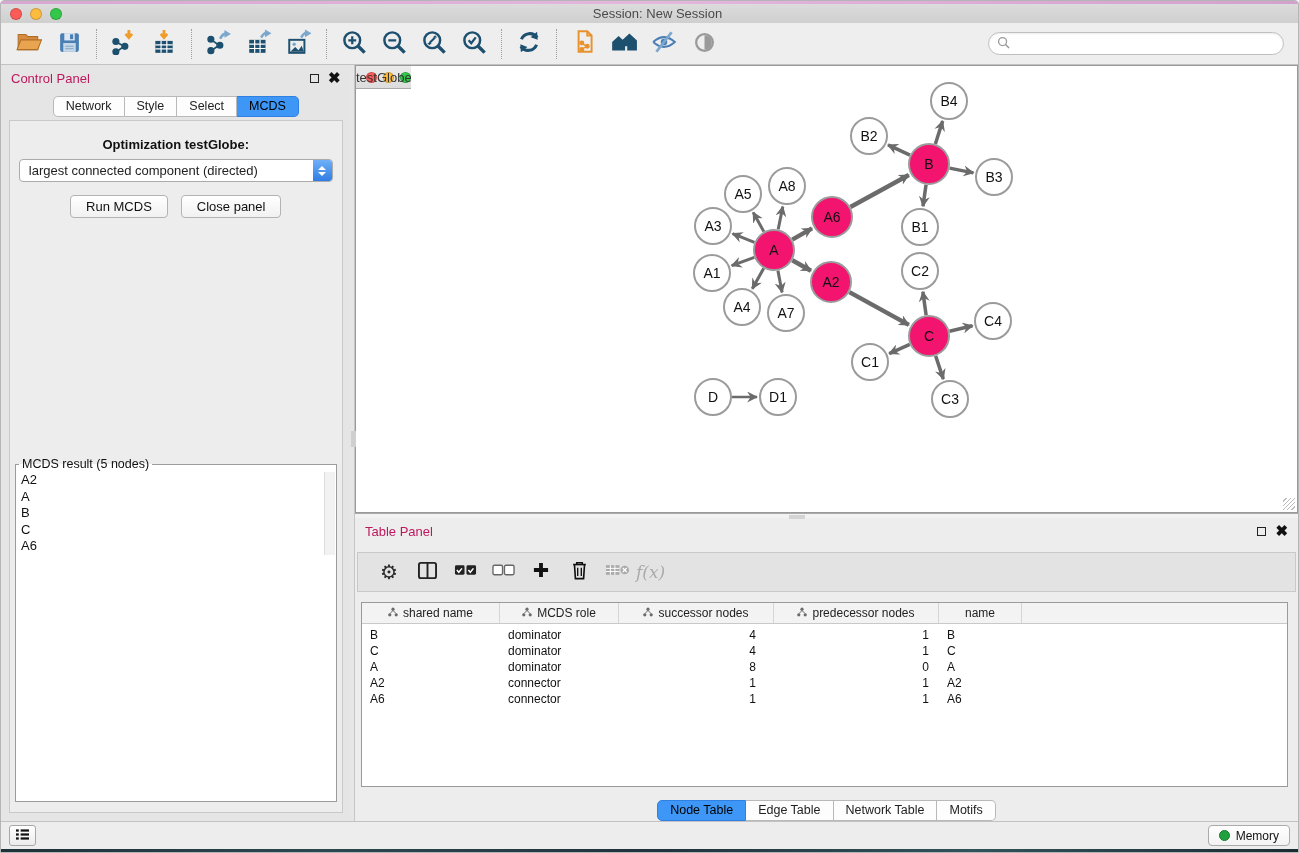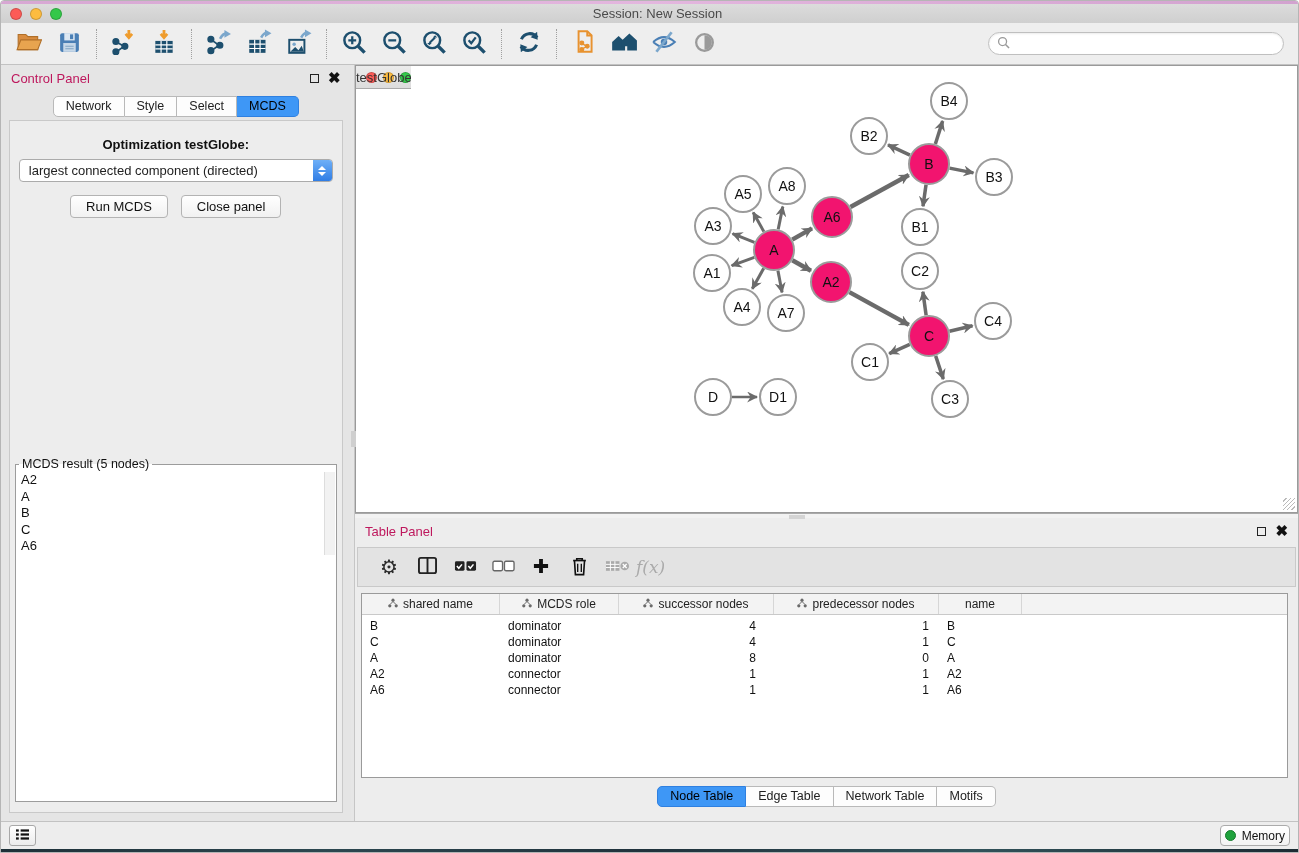--- a/index.html
+++ b/index.html
@@ -75,21 +75,21 @@
   .net-titlebar .lights{margin-left:10px;gap:6px;}
   .net-titlebar .light{width:11px;height:11px;}
   .net-title{position:absolute;left:0;right:0;text-align:center;font-size:13px;color:#333;}
   .canvas{flex:1;position:relative;background:#fff;}
   .corner-grip{position:absolute;right:2px;bottom:2px;width:12px;height:12px;
     background:repeating-linear-gradient(135deg,transparent,transparent 2px,#bbb 2px,#bbb 3px);}
   
   .divider-h{height:5px;background:#f2f2f2;border-top:1px solid #a9a9a9;position:relative;}
   .divider-h .grip{position:absolute;left:434px;top:1px;width:16px;height:4px;background:#d4d4d4;}
   
-  .table-panel{flex:1;background:#ededed;display:flex;flex-direction:column;}
+  .table-panel{flex:1;background:#ededed;display:flex;flex-direction:column;justify-content:space-between;}
   .tp-toolbar{height:40px;margin:3px 2px 0;background:#e3e3e3;border:1px solid #c9c9c9;
               display:flex;align-items:center;padding:0 12px;gap:0;}
   .tpbtn{width:38px;height:32px;display:flex;align-items:center;justify-content:center;
          background:none;border:none;padding:0;}
   .gear-glyph{font-size:20px;color:#2b2b2b;line-height:20px;}
   .fx-label{font-family:"DejaVu Serif",serif;font-style:italic;font-size:17px;color:#aaa;}
   .data-table{margin:6px 10px 0 6px;height:185px;background:#fff;border:1px solid #9a9a9a;overflow:hidden;}
   .t-head{display:flex;height:21px;background:#f3f3f3;border-bottom:1px solid #c9c9c9;}
   .th{display:flex;align-items:center;justify-content:center;gap:5px;font-size:12px;color:#222;
       border-right:1px solid #d6d6d6;height:100%;}
@@ -101,21 +101,21 @@
   .td.c2{text-align:right;padding-right:18px;} .td.c3{text-align:right;padding-right:10px;}
   .t-body{padding-top:3px;}
   .table-tabs-row{display:flex;justify-content:center;margin-top:8px;}
   
   .status-bar{height:28px;background:#ededed;border-top:1px solid #c2c2c2;
               display:flex;align-items:center;padding:0 8px;}
   .status-left-btn{width:27px;height:21px;border:1px solid #a8a8a8;border-radius:3px;
                    background:linear-gradient(#fff,#ececec);display:flex;align-items:center;justify-content:center;}
   .memory-btn{margin-left:auto;height:21px;border:1px solid #ababab;border-radius:4px;
               background:linear-gradient(#fff,#f3f3f3);display:flex;align-items:center;gap:6px;
-              padding:0 4px;font-size:12px;color:#111;font-family:"Liberation Sans",sans-serif;}
+              padding:0 10px;font-size:12px;color:#111;font-family:"Liberation Sans",sans-serif;}
   .mem-dot{width:11px;height:11px;border-radius:50%;background:#1fa23d;border:0.5px solid #157a2c;}
   .desktop-strip{height:5px;background:linear-gradient(90deg,#1e3038,#2c4750 25%,#20323c 50%,#31525a 75%,#1c2b33);}
 </style>
 </head>
 <body>
 
 <div class="app">
 
   <div class="top-accent"></div>
 

